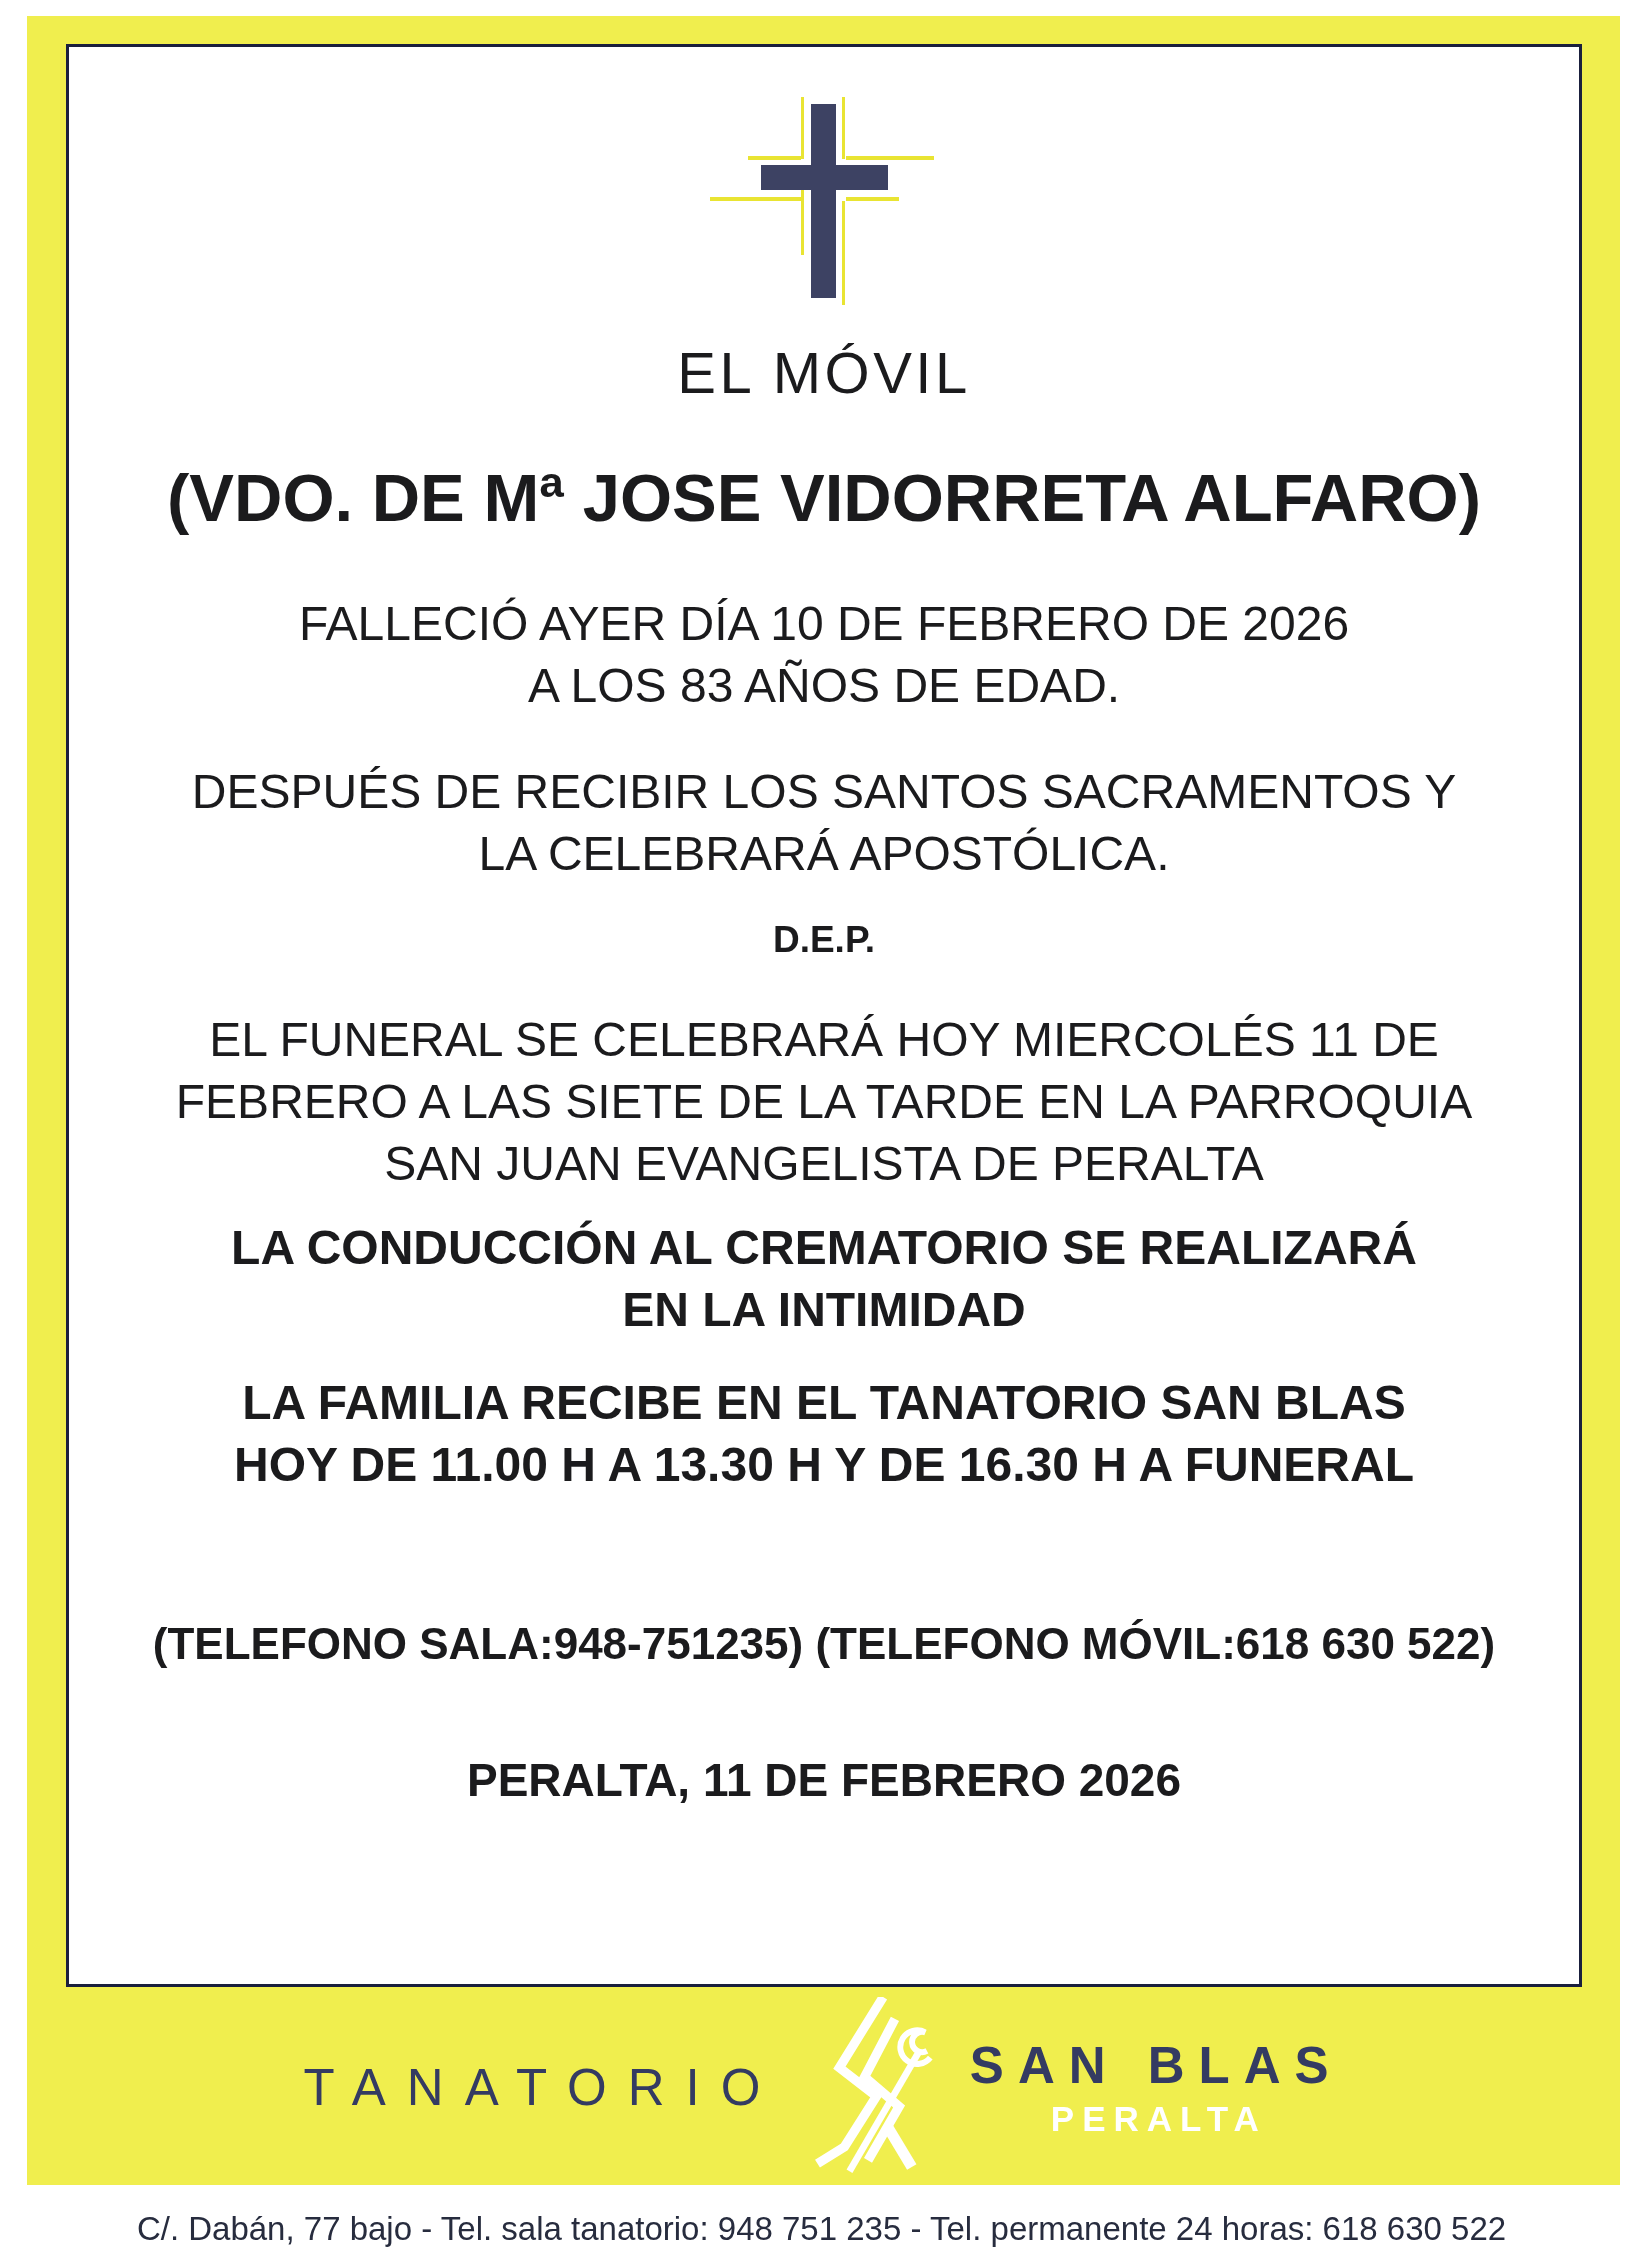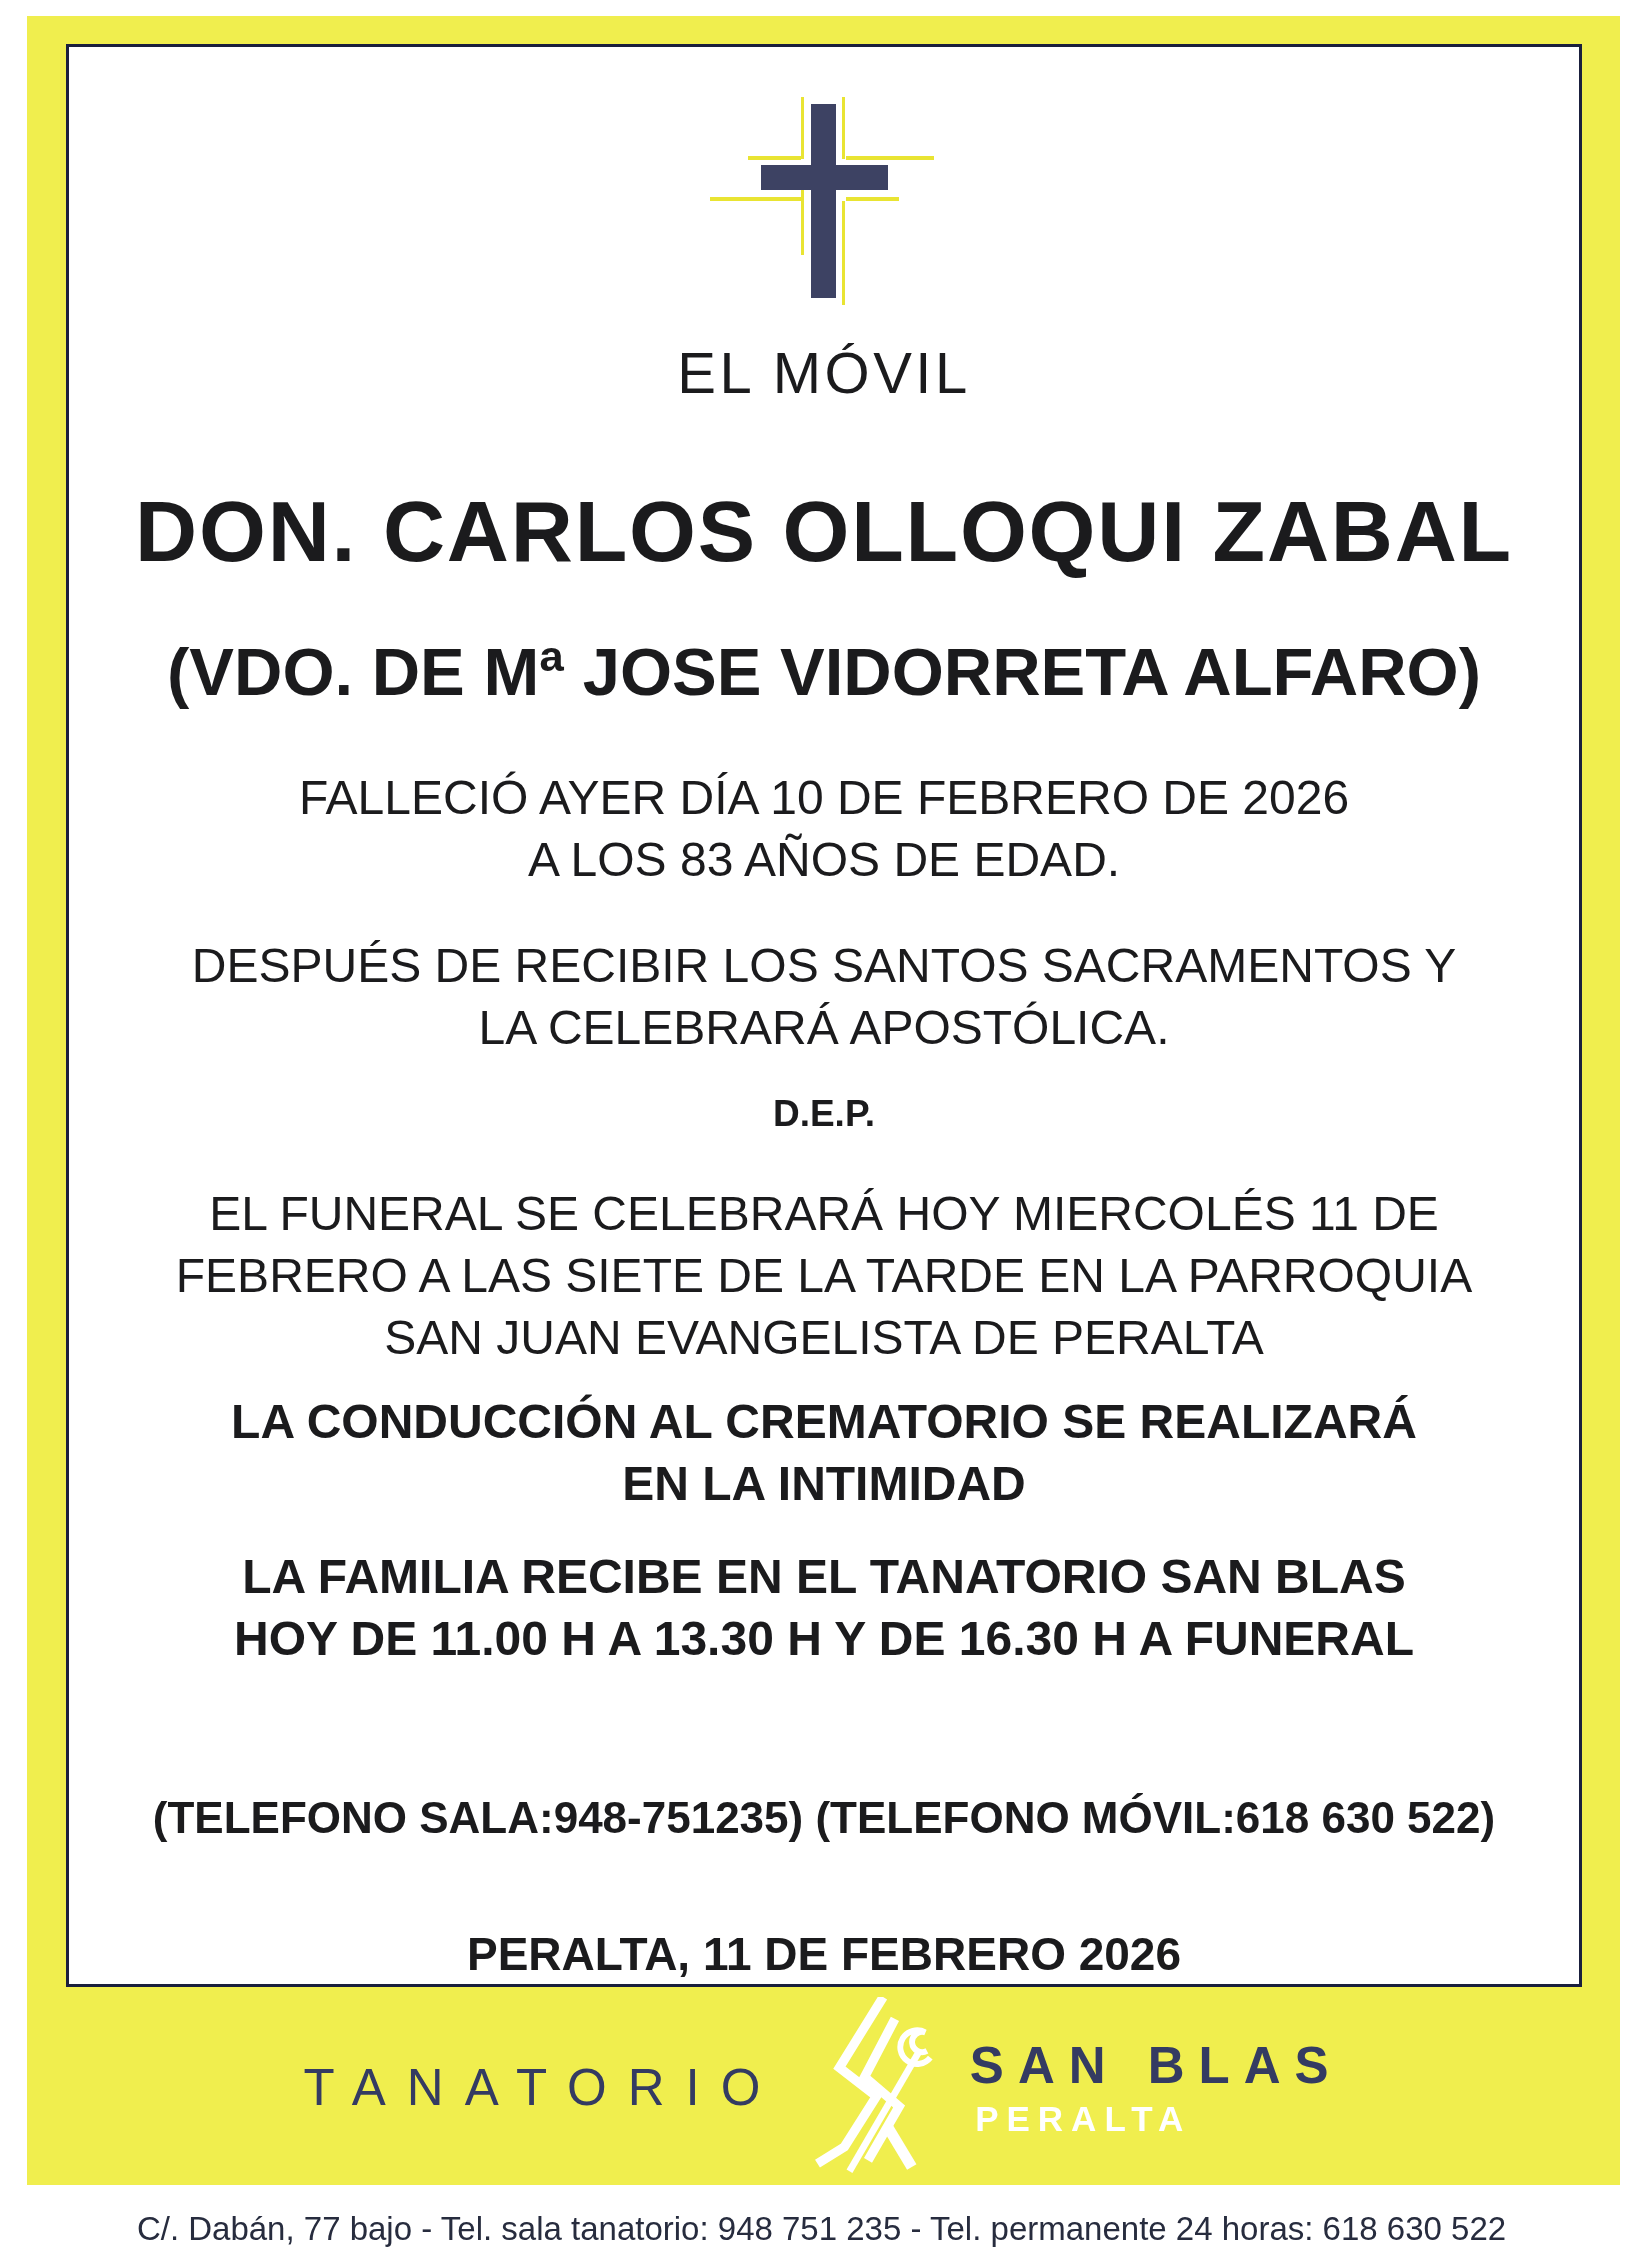--- a/index.html
+++ b/index.html
@@ -42,21 +42,21 @@
   .r5{left:136px;top:56px;width:88px;height:3.5px;}
   .r6{left:136px;top:97px;width:53px;height:3.5px;}
   .r7{left:91px;top:84px;width:3.5px;height:71px;}
   .r8{left:132px;top:101px;width:3.5px;height:104px;}
 
   
   .logo-band{position:absolute;left:26.5px;top:1990px;width:1593px;height:195px;
              display:flex;align-items:center;justify-content:center;}
   .logo-word{font-size:51px;font-weight:400;letter-spacing:21px;color:#343b62;}
   .emblem{width:146px;height:181px;margin:0 12.4px 0 30px;flex:none;}
-  .logo-right{display:flex;flex-direction:column;align-items:flex-start;}
+  .logo-right{display:flex;flex-direction:column;align-items:center;}
   .logo-right .main{font-size:51px;font-weight:700;letter-spacing:14px;color:#343b62;}
   .logo-right .sub{font-size:35px;font-weight:700;letter-spacing:8px;color:#ffffff;margin-top:3.5px;margin-left:5.3px;}
 
   
   .footer{position:absolute;left:0;top:2185px;width:1643px;height:88px;background:#ffffff;
           display:flex;align-items:center;justify-content:center;}
   .footer span{font-size:33px;color:#272c3e;}
 </style>
 </head>
 <body>
@@ -75,21 +75,20 @@
       <div class="ray r5"></div>
       <div class="ray r6"></div>
       <div class="ray r7"></div>
       <div class="ray r8"></div>
       <div class="bar"></div>
       <div class="arm"></div>
     </div>
 
     <p class="line header-line">EL MÓVIL</p>
 
-    <p class="line name-line">DON. CARLOS OLLOQUI ZABAL</p>
 
     <p class="line vdo-line">(VDO. DE Mª JOSE VIDORRETA ALFARO)</p>
 
     <p class="line death-block wrap"><span>FALLECIÓ </span><span class="b">AYER</span><span> DÍA </span><span class="b">10</span><span> DE </span><span class="b">FEBRERO</span><span> DE </span><span class="b">2026</span></p>
     <p class="line wrap"><span>A LOS </span><span class="b">83 AÑOS</span><span> DE EDAD.</span></p>
 
     <p class="line sacr-block wrap">DESPUÉS DE RECIBIR LOS SANTOS SACRAMENTOS Y</p>
     <p class="line wrap">LA CELEBRARÁ APOSTÓLICA.</p>
 
     <p class="line dep-line">D.E.P.</p>

